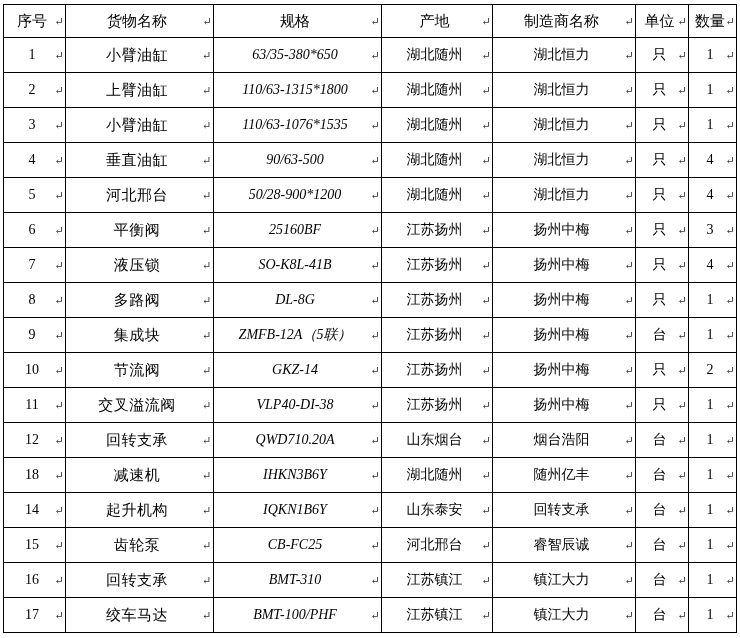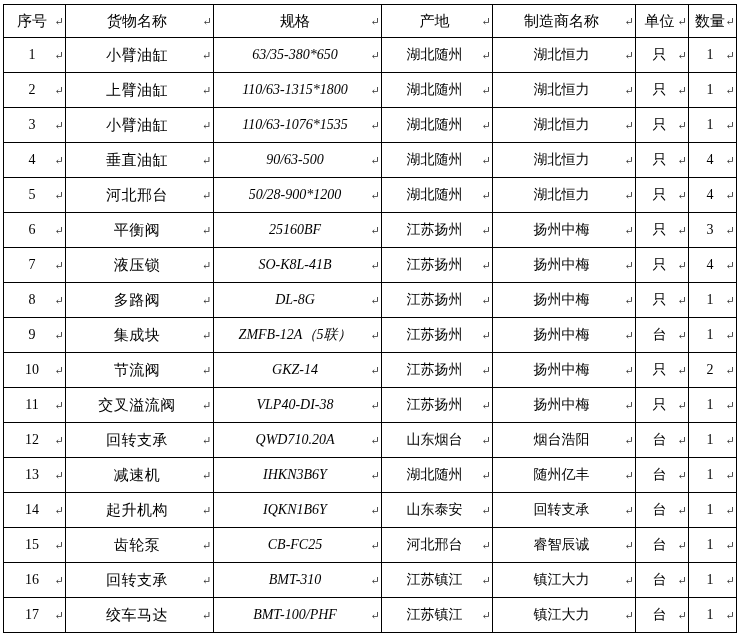--- a/index.html
+++ b/index.html
@@ -385,21 +385,21 @@
           </td>
           <td>
             <span class="cell-inner num-cell"><span>台</span><span class="mark">↵</span></span>
           </td>
           <td>
             <span class="cell-inner num-cell"><span>1</span><span class="mark">↵</span></span>
           </td>
         </tr>
         <tr>
           <td>
-            <span class="cell-inner num-cell"><span>13</span><span class="mark">↵</span></span>
+            <span class="cell-inner num-cell"><span>18</span><span class="mark">↵</span></span>
           </td>
           <td>
             <span class="cell-inner name-cell"><span>减速机</span><span class="mark">↵</span></span>
           </td>
           <td>
             <span class="cell-inner spec-cell"><span>IHKN3B6Y</span><span class="mark">↵</span></span>
           </td>
           <td>
             <span class="cell-inner num-cell"><span>湖北随州</span><span class="mark">↵</span></span>
           </td>

